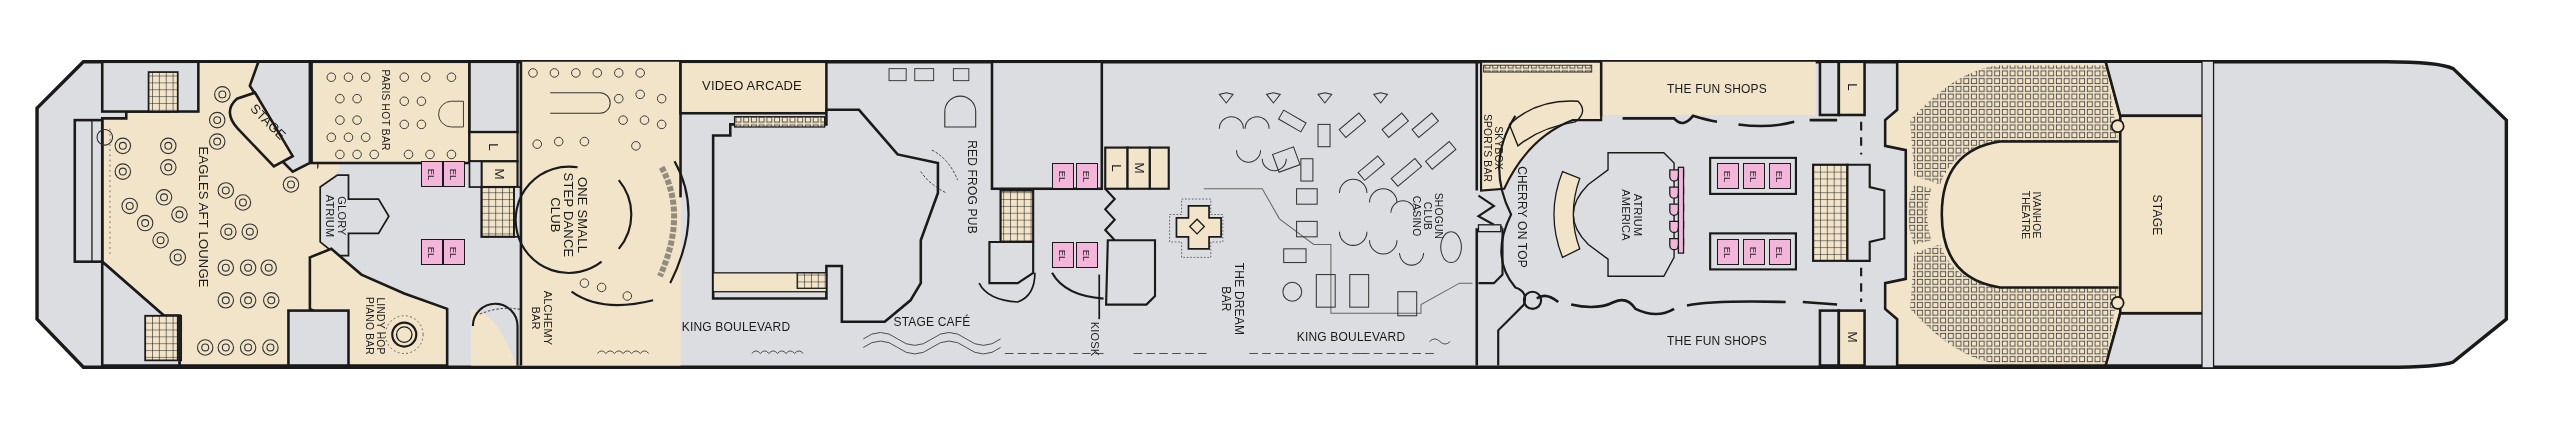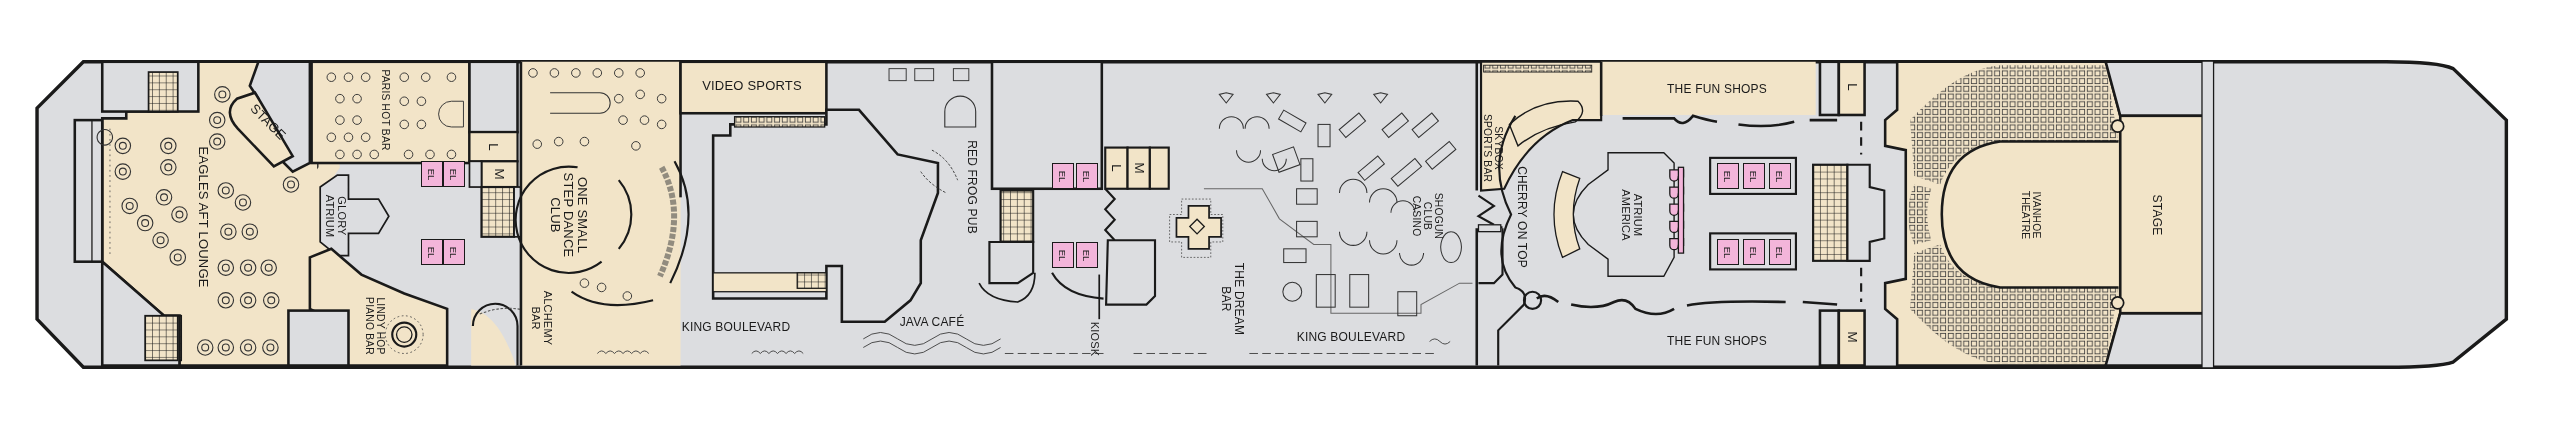--- a/index.html
+++ b/index.html
@@ -325,23 +325,23 @@
 <div class="lbl v" style="left:385px;top:110px;font-size:10.3px;">PARIS HOT BAR</div>
 <div class="lbl v" style="left:335px;top:216px;white-space:pre;font-size:11px;">GLORY
 ATRIUM</div>
 <div class="lbl v" style="left:374px;top:326px;white-space:pre;font-size:10.3px;">LINDY HOP
 PIANO BAR</div>
 <div class="lbl v" style="left:541px;top:318px;white-space:pre;font-size:11px;">ALCHEMY
 BAR</div>
 <div class="lbl v big" style="left:569px;top:215px;white-space:pre;">ONE SMALL
 STEP DANCE
 CLUB</div>
-<div class="lbl h big" style="left:752px;top:86px;">VIDEO SPORTS</div>
+<div class="lbl h big" style="left:752px;top:86px;">VIDEO ARCADE</div>
 <div class="lbl h" style="left:736px;top:327px;">KING BOULEVARD</div>
-<div class="lbl h" style="left:932px;top:322px;">JAVA CAFÉ</div>
+<div class="lbl h" style="left:932px;top:322px;">STAGE CAFÉ</div>
 <div class="lbl v" style="left:972px;top:187px;">RED FROG PUB</div>
 <div class="lbl v" style="left:1094px;top:339px;font-size:11px;">KIOSK</div>
 <div class="lbl v" style="left:1232px;top:299px;white-space:pre;">THE DREAM
 BAR</div>
 <div class="lbl h" style="left:1351px;top:337px;">KING BOULEVARD</div>
 <div class="lbl v" style="left:1427px;top:216px;white-space:pre;font-size:10.3px;">SHOGUN
 CLUB
 CASINO</div>
 <div class="lbl v" style="left:1492px;top:148px;white-space:pre;font-size:10.3px;">SKYBOX
 SPORTS BAR</div>

